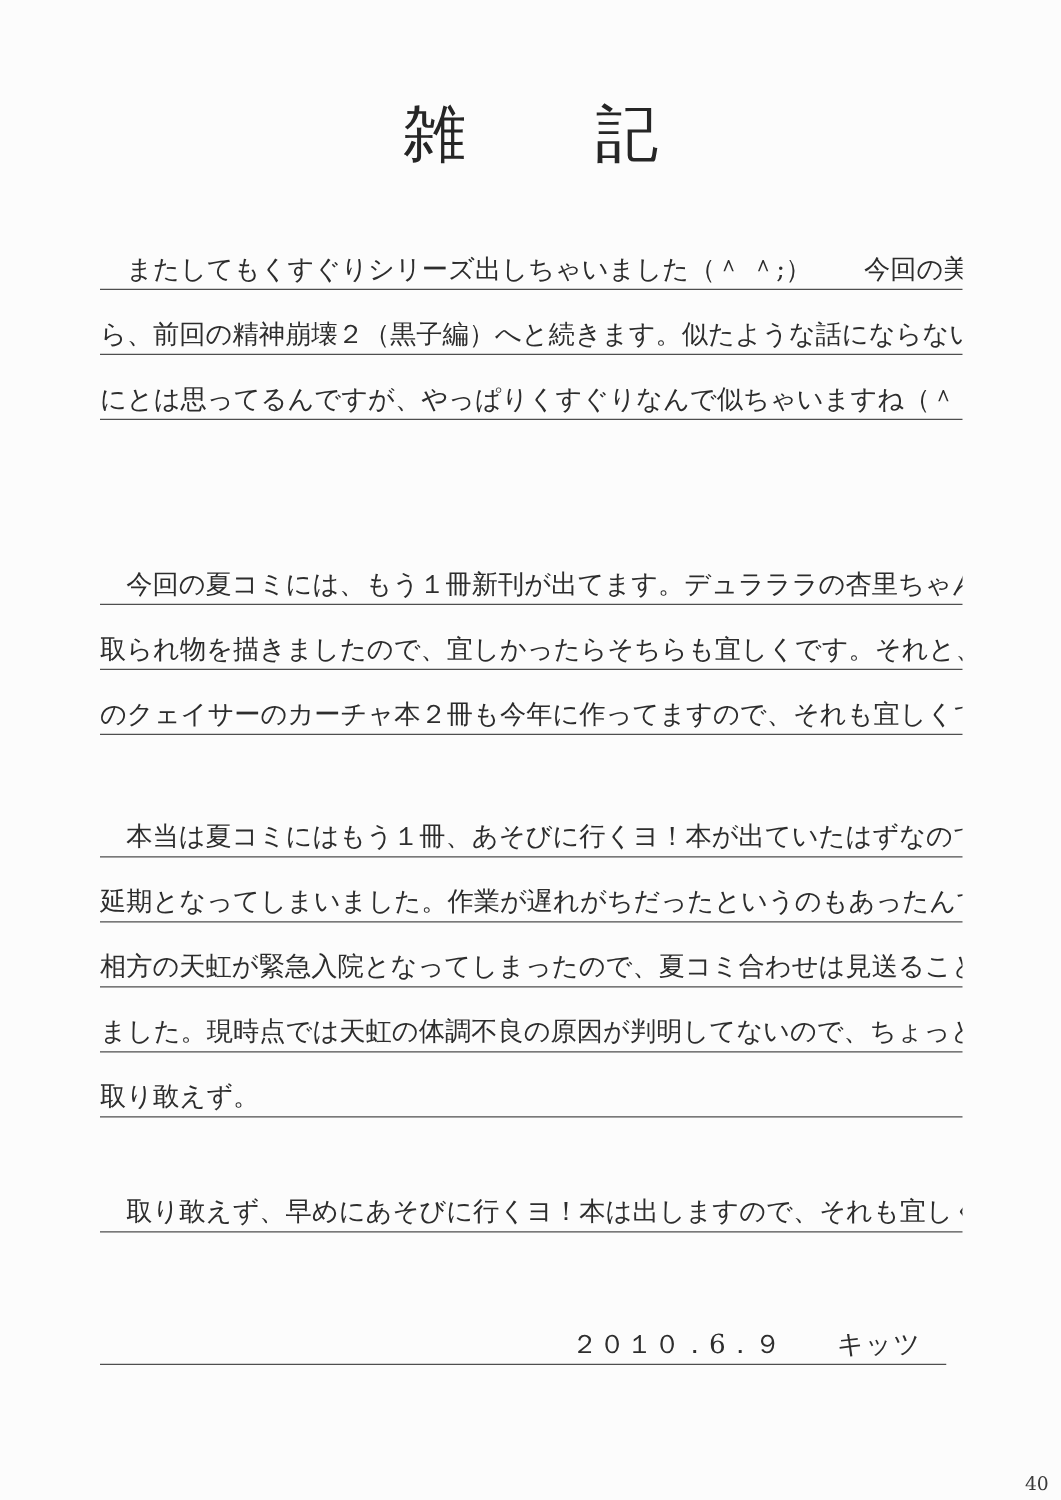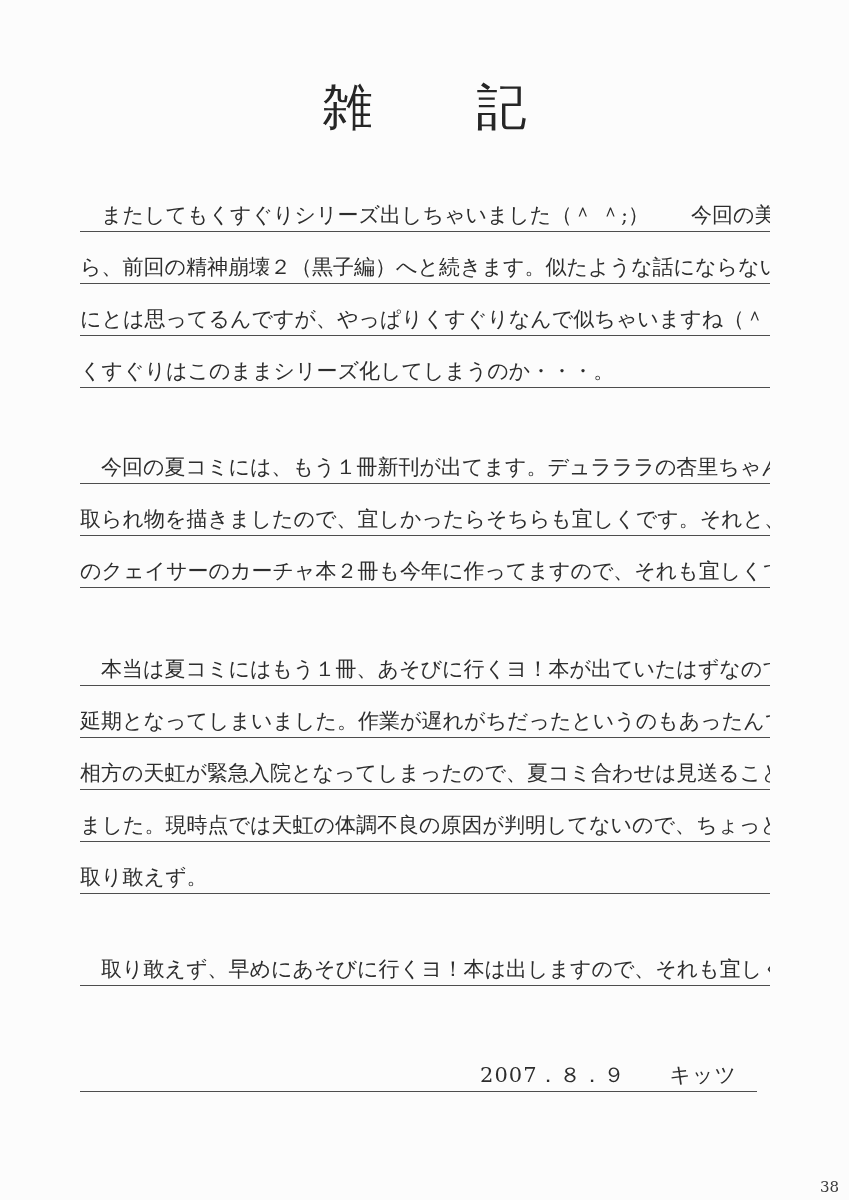--- a/index.html
+++ b/index.html
@@ -79,23 +79,20 @@
   <div class="para p1">
     <div class="line">
         <span>　またしてもくすぐりシリーズ出しちゃいました（＾ ＾;）　　今回の美琴編か</span>
       </div>
     <div class="line">
         <span>ら、前回の精神崩壊２（黒子編）へと続きます。似たような話にならないよう</span>
       </div>
     <div class="line">
         <span>にとは思ってるんですが、やっぱりくすぐりなんで似ちゃいますね（＾ ＾;）</span>
       </div>
-    <div class="line">
-        <span>くすぐりはこのままシリーズ化してしまうのか・・・。</span>
-      </div>
   </div>
 
   <div class="para p2">
     <div class="line">
         <span>　今回の夏コミには、もう１冊新刊が出てます。デュラララの杏里ちゃんの寝</span>
       </div>
     <div class="line">
         <span>取られ物を描きましたので、宜しかったらそちらも宜しくです。それと、聖痕</span>
       </div>
     <div class="line">
@@ -122,19 +119,19 @@
   </div>
 
   <div class="para p4">
     <div class="line">
         <span>　取り敢えず、早めにあそびに行くヨ！本は出しますので、それも宜しくです。</span>
       </div>
   </div>
 
   <div class="para signoff">
     <div class="line right">
-        <span>2007．８．９　　キッツ</span>
+        <span>２０１０．6．９　　キッツ</span>
       </div>
   </div>
 
-  <div class="page-number">38</div>
+  <div class="page-number">40</div>
 
 </div>
 
 </body></html>

